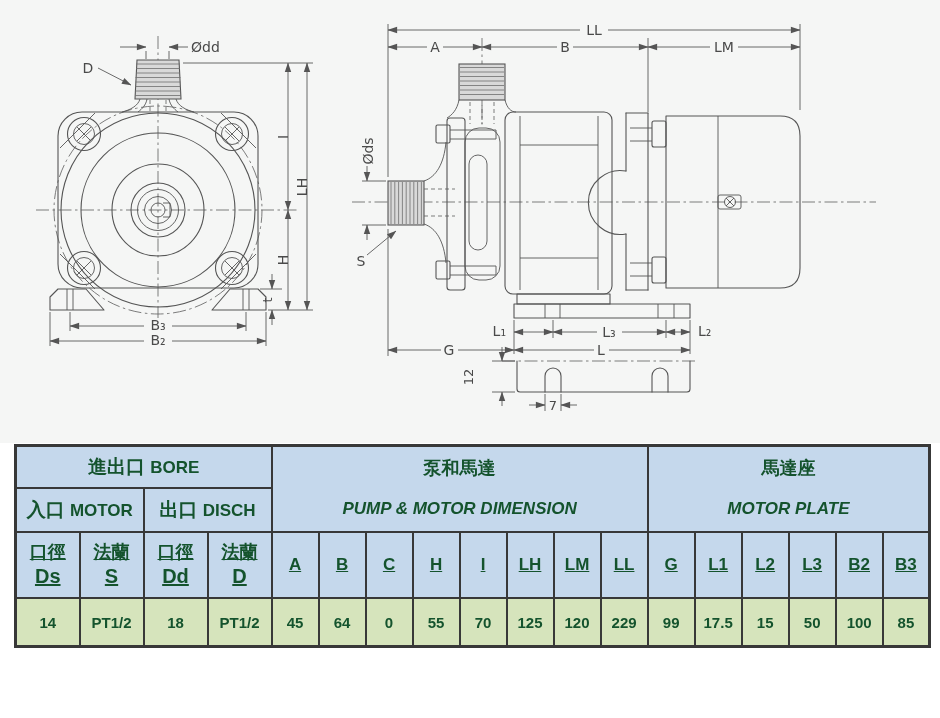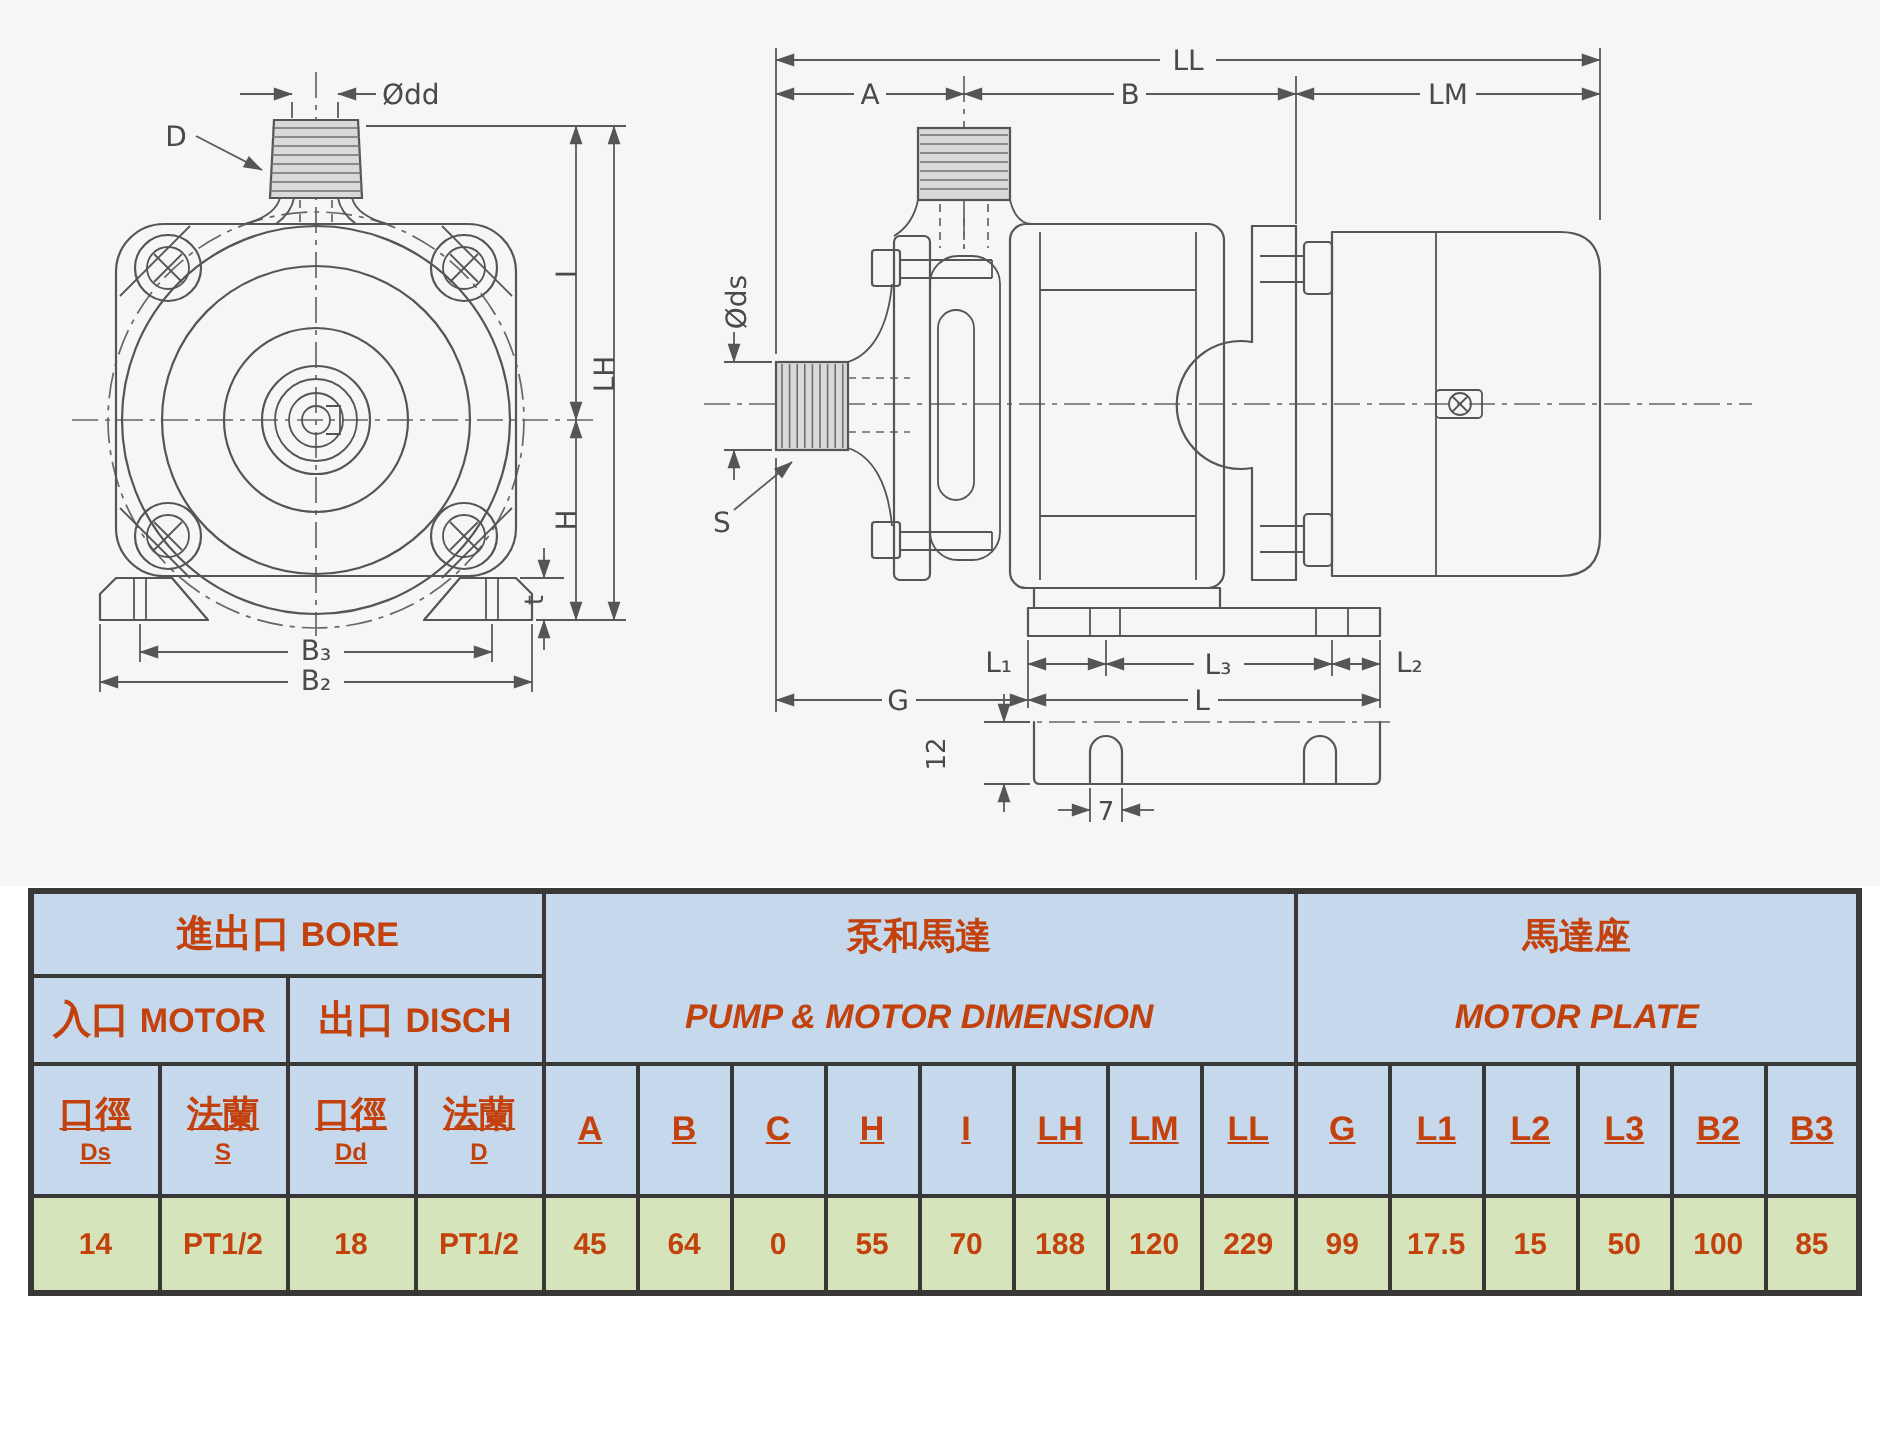--- a/index.html
+++ b/index.html
@@ -14,29 +14,29 @@
   .dim{fill:none;stroke:#5a5a5a;stroke-width:0.9;}
   .thr{fill:#d9d9d9;stroke:#555;stroke-width:1.1;}
   .hat{fill:none;stroke:#6f6f6f;stroke-width:0.8;}
   .dt{font-size:14px;fill:#4a4a4a;}
   .dts{font-size:13px;fill:#4a4a4a;}
   .lblbg{fill:#f5f6f5;stroke:none;}
   
   #spec-table-wrap{position:absolute;left:14px;top:444px;width:916px;}
   table.spec{border-collapse:collapse;table-layout:fixed;width:916px;border:3px solid #383838;}
   table.spec td{border:2px solid #383838;text-align:center;vertical-align:middle;
-                padding:0;color:#c2410c;font-weight:700;overflow:hidden;}
+                padding:0;color:#14532d;font-weight:700;overflow:hidden;}
   .hdr{background:#c5d8ec;}
   .val{background:#d6e4bc;font-size:15px;}
   .zh-big{font-size:19px;}
   .en-mid{font-size:17px;}
   .two-line-group .l1{height:40px;display:flex;align-items:center;justify-content:center;font-size:18px;}
   .two-line-group .l2{height:42px;display:flex;align-items:center;justify-content:center;font-size:17px;font-style:italic;}
   .colhead .zh{font-size:18px;line-height:1.25;}
-  .colhead .code{font-size:12px;line-height:1.25;}
+  .colhead .code{font-size:20px;line-height:1.25;}
   .letter{font-size:17px;}
   tr.r1 td{height:40px;}
   tr.r2 td{height:42px;}
   tr.r3 td{height:64px;text-decoration:underline;}
   tr.r4 td{height:46px;}
 </style>
 </head>
 <body>
 
 <div id="stage">
@@ -407,21 +407,21 @@
       <tr class="r4">
         <td class="val">14</td>
         <td class="val">PT1/2</td>
         <td class="val">18</td>
         <td class="val">PT1/2</td>
         <td class="val">45</td>
         <td class="val">64</td>
         <td class="val">0</td>
         <td class="val">55</td>
         <td class="val">70</td>
-        <td class="val">188</td>
+        <td class="val">125</td>
         <td class="val">120</td>
         <td class="val">229</td>
         <td class="val">99</td>
         <td class="val">17.5</td>
         <td class="val">15</td>
         <td class="val">50</td>
         <td class="val">100</td>
         <td class="val">85</td>
       </tr>
     </tbody>

